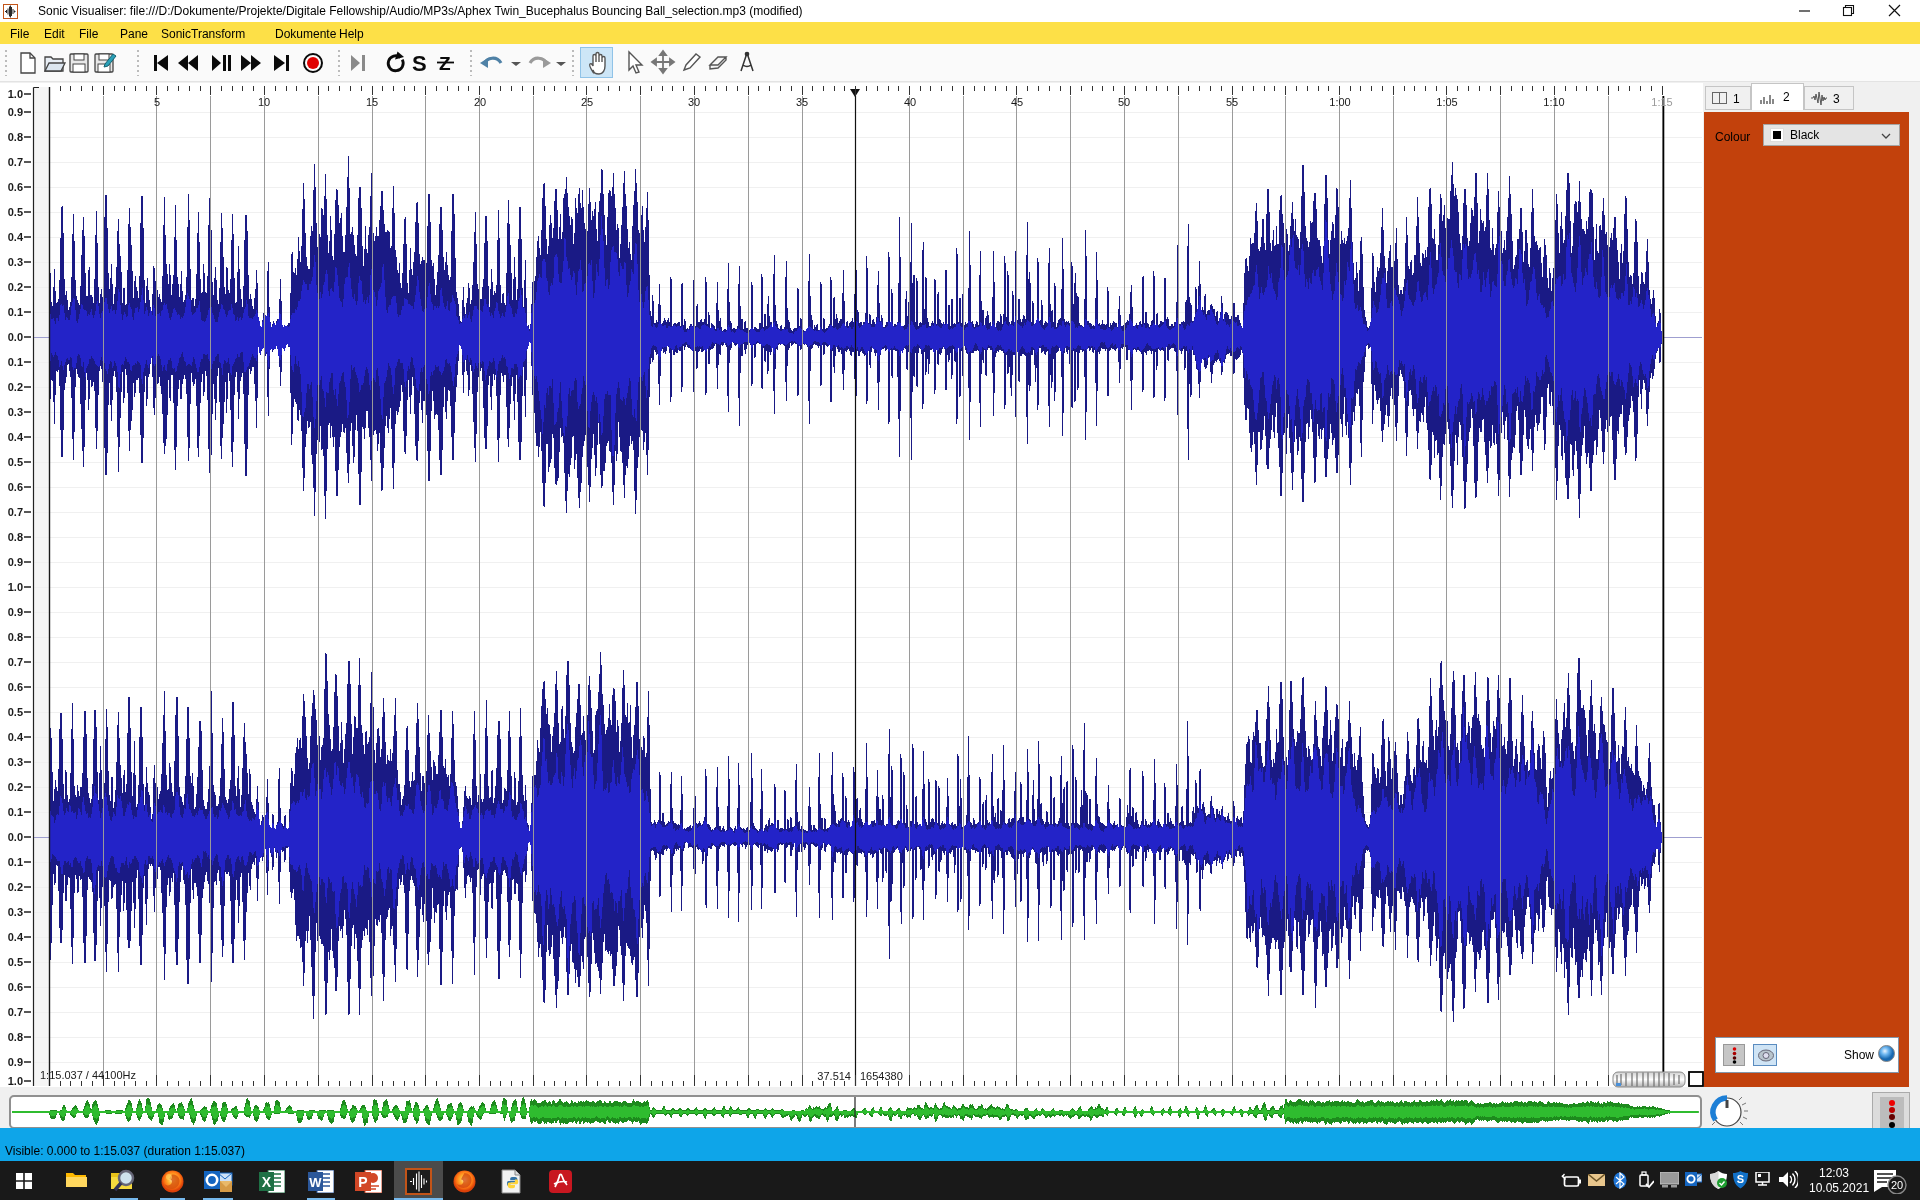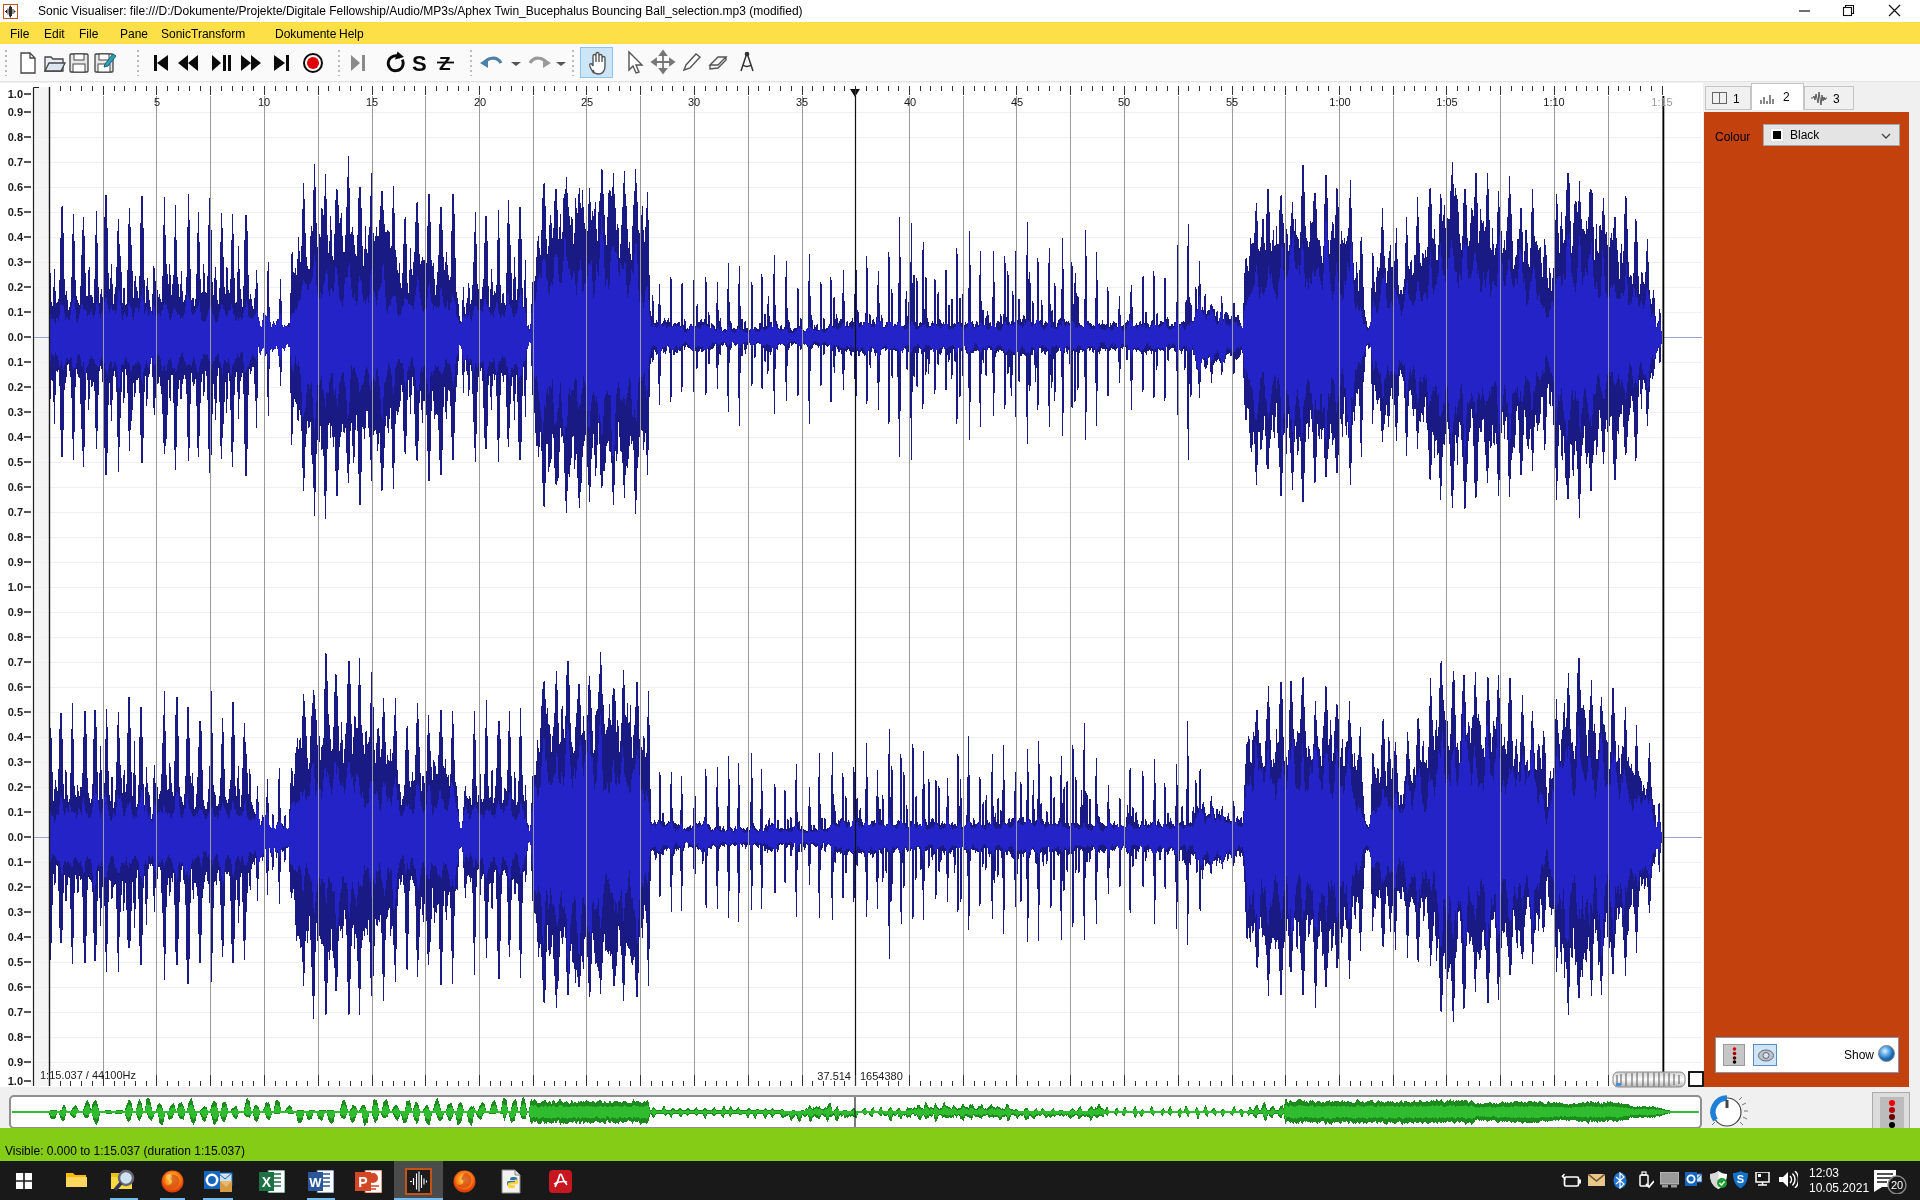--- a/index.html
+++ b/index.html
@@ -14,21 +14,21 @@
 .mi { position:absolute; top:5px; }
 
 #toolbar { position:absolute; top:44px; left:0; width:1920px; height:38px; background:#fafafa; border-bottom:1px solid #e3e3e3; }
 .sep { position:absolute; top:6px; width:2px; height:26px; background-image:repeating-linear-gradient(#bbb 0 2px, transparent 2px 5px); }
 
 #rpanel { position:absolute; top:83px; left:1703px; width:207px; height:1004px; background:#f0f0f0; }
 .ptab { position:absolute; top:3px; height:24px; background:#f0f0f0; border:1px solid #c5c5c5; font-size:12px; color:#000; }
 .ptab.sel { top:0; height:27px; background:#ffffff; border-bottom:none; }
 #panelbody { position:absolute; top:29px; left:1px; width:205px; height:975px; background:#c2410c; }
 
-#statusbar { position:absolute; top:1128px; left:0; width:1920px; height:33px; background:#84cc16; font-size:12px; color:#000; }
+#statusbar { position:absolute; top:1128px; left:0; width:1920px; height:33px; background:#0ea5e9; font-size:12px; color:#000; }
 
 #taskbar { position:absolute; top:1161px; left:0; width:1920px; height:39px; background:#191919; }
 .tbline { position:absolute; top:37px; height:2px; background:#76b9ed; }
 .trayic { position:absolute; top:11px; }
 </style>
 </head>
 <body>
 <div id="app">
 <svg width="1920" height="1200" viewBox="0 0 1920 1200" style="position:absolute;top:0;left:0">
 <rect x="0" y="83" width="1703" height="1004" fill="#ffffff"></rect>
@@ -486,21 +486,21 @@
       </svg>
   <svg class="trayic" style="position:absolute;left:1755px;top:11px" width="19" height="16" viewBox="0 0 19 16">
         <rect x="1" y="0" width="13" height="10" fill="none" stroke="#fff" stroke-width="1.5"></rect>
         <path d="M7.5 10v3M3 13h9" stroke="#fff" stroke-width="1.5"></path>
         <rect x="3" y="2" width="3" height="3" fill="#fff"></rect>
       </svg>
   <svg class="trayic" style="position:absolute;left:1779px;top:10px" width="19" height="17" viewBox="0 0 19 17">
         <path d="M0 6h4l5-5v15l-5-5H0z" fill="#fff"></path>
         <path d="M11 5a5 5 0 0 1 0 7M13.5 2.5a8.5 8.5 0 0 1 0 12M16 0a12 12 0 0 1 0 17" stroke="#fff" stroke-width="1.5" fill="none"></path>
       </svg>
-  <div style="position:absolute;left:1809px;top:5px;width:50px;text-align:left;font-size:12px;color:#fff;line-height:15px">12:03<br>10.05.2021</div>
+  <div style="position:absolute;left:1809px;top:5px;width:50px;text-align:center;font-size:12px;color:#fff;line-height:15px">12:03<br>10.05.2021</div>
   <svg class="trayic" style="position:absolute;left:1872px;top:9px" width="36" height="24" viewBox="0 0 36 24">
         <path d="M2 0h22v17H10l-8 5z" fill="#fff"></path>
         <path d="M5 4h16M5 8h16M5 12h10" stroke="#191919" stroke-width="1.6"></path>
         <circle cx="25" cy="15" r="9" fill="#191919" stroke="#888" stroke-width="1.4"></circle>
         <text x="25" y="19" text-anchor="middle" font-size="11" fill="#fff" font-family="Liberation Sans">20</text>
       </svg>
 </div>
 
 </div>
 

